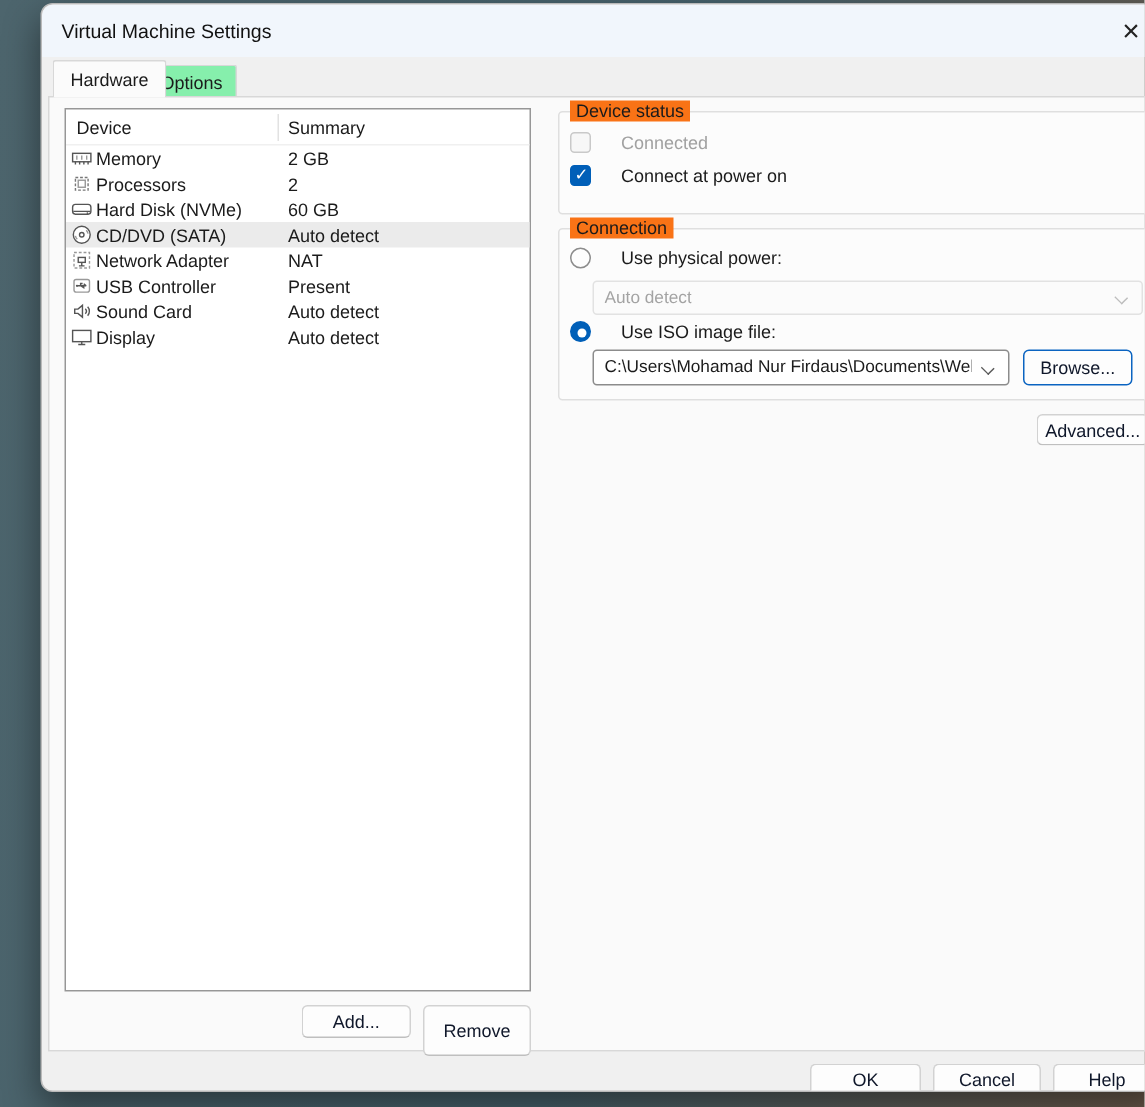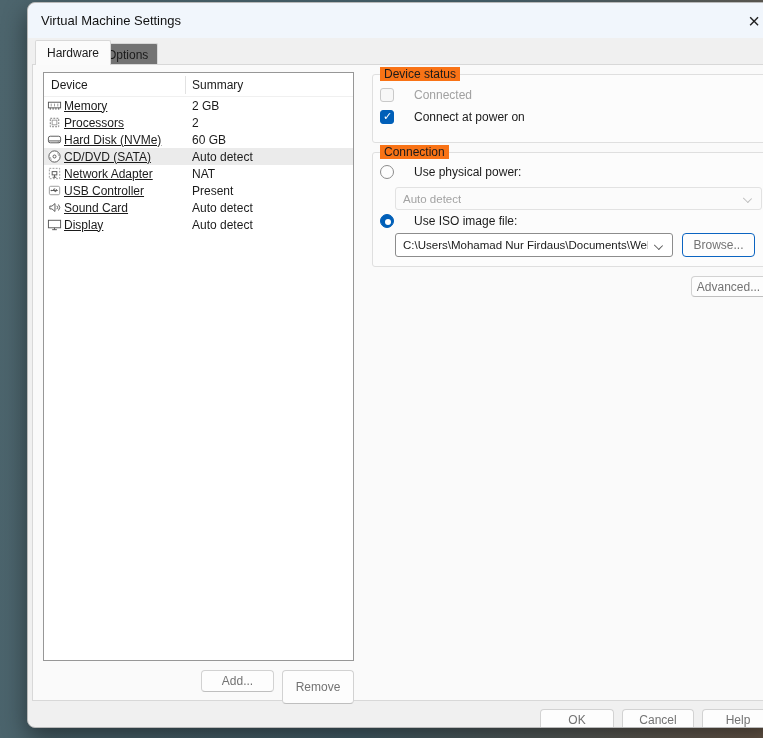--- a/index.html
+++ b/index.html
@@ -24,44 +24,44 @@
     display:flex; align-items:center; justify-content:center;
     font-size:20px; font-weight:300; color:#222; cursor:default; line-height:1;
   }
   
   .tab {
     position:absolute; border:1px solid #d8d8d8; border-bottom:none;
     font-size:12px; display:flex; align-items:center; justify-content:center;
     border-radius:2px 2px 0 0;
   }
   .tab.active { left:7px; top:37px; height:25px; padding:0 11px; background:#fbfbfb; z-index:3; }
-  .tab.inactive { left:69px; top:40px; height:22px; padding:0 9px; background:#737373; z-index:1; }
+  .tab.inactive { left:69px; top:40px; height:22px; padding:0 9px; background:#86efac; z-index:1; }
   .tabpage {
     position:absolute; left:4px; top:61px; width:744px; height:637px;
     background:#fafafa; border:1px solid #d8d8d8; z-index:2;
   }
   
   .devlist {
     position:absolute; left:10px; top:7px; width:311px; height:589px;
-    background:#ffffff; border:1px solid #979797;text-decoration:underline;
+    background:#ffffff; border:1px solid #979797;
   }
   .devlist-header { position:relative; height:24px; border-bottom:1px solid #f0f0f0; }
   .devlist-header .col1 { position:absolute; left:7px; top:5px; color:#1b1b1b; }
   .devlist-header .col2 { position:absolute; left:148px; top:5px; color:#1b1b1b; }
   .devlist-header .vsep { position:absolute; left:141px; top:3px; width:1px; height:18px; background:#e2e2e2; }
   .drow { position:relative; height:17px; display:flex; align-items:center; }
   .drow.selected { background:#ebebeb; }
   .drow .dicon { width:15px; height:15px; margin-left:3px; flex:0 0 15px; }
   .drow .dicon svg { width:15px; height:15px; display:block; }
   .drow .dname { margin-left:2px; white-space:nowrap; }
   .drow .dsum { position:absolute; left:148px; white-space:nowrap; }
   
   .btn {
     position:absolute; background:#fdfdfd; border:1px solid #d2d2d2; border-bottom-color:#bfbfbf;
-    border-radius:4px; font-size:12px; font-family:inherit; color:#737373;
+    border-radius:4px; font-size:12px; font-family:inherit; color:#0f172a;
     display:flex; align-items:center; justify-content:center; cursor:default;
   }
   .btn.accent { border:1px solid #0b64c1; }
   
   .groupbox {
     position:absolute; border:1px solid #dfdfdf; border-radius:3px; background:#fcfcfc;
   }
   .groupbox .gtitle {
     position:absolute; top:-8px; left:7px; background:#f97316; padding:0 4px; color:#1b1b1b;
   }

